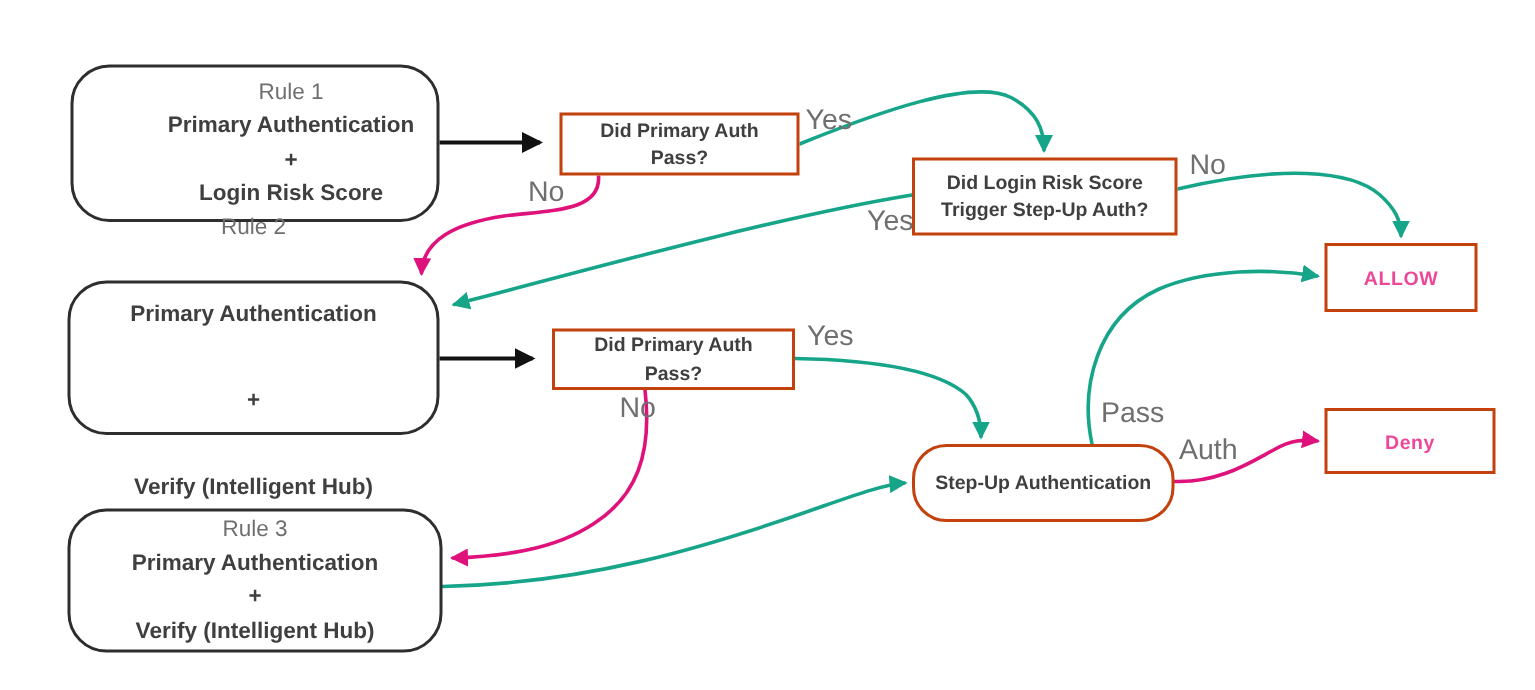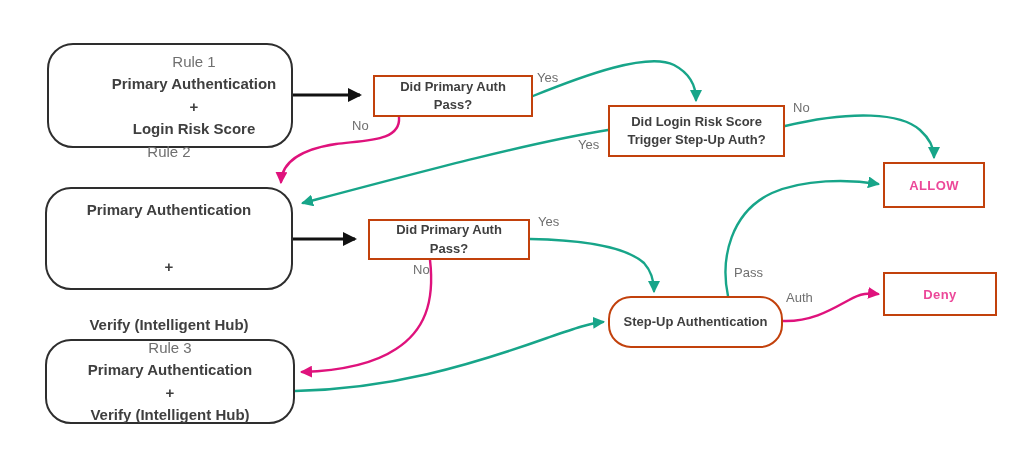--- a/index.html
+++ b/index.html
@@ -55,21 +55,21 @@
   }
   .outcome-label {
     color: #ec4899;
     font-weight: bold;
     font-size: 13px;
     letter-spacing: 0.4px;
   }
   .edge-label {
     position: absolute;
     color: #6f6f6f;
-    font-size: 13px;
+    font-size: 19px;
     z-index: 3;
     white-space: nowrap;
   }
 </style>
 </head>
 <body>
 
 <div class="canvas">
 
   <svg class="edges" viewBox="0 0 1023 460">
@@ -115,21 +115,21 @@
     <div class="rule-line">Login Risk Score</div>
   </div>
 
   <div class="node rule" style="left:45px; top:187px; width:248px; height:103px;gap:35px;">
     <div class="rule-heading">Rule 2</div>
     <div class="rule-line">Primary Authentication</div>
     <div class="rule-line">+</div>
     <div class="rule-line">Verify (Intelligent Hub)</div>
   </div>
 
-  <div class="node rule" style="left:45px; top:339px; width:250px; height:85px;">
+  <div class="node rule" style="left:45px; top:339px; width:250px; height:96px;">
     <div class="rule-heading">Rule 3</div>
     <div class="rule-line">Primary Authentication</div>
     <div class="rule-line">+</div>
     <div class="rule-line">Verify (Intelligent Hub)</div>
   </div>
 
   <div class="node rect" style="left:373px; top:75px; width:160px; height:42px;">
     <span class="decision-label">Did Primary Auth Pass?</span>
   </div>
 

